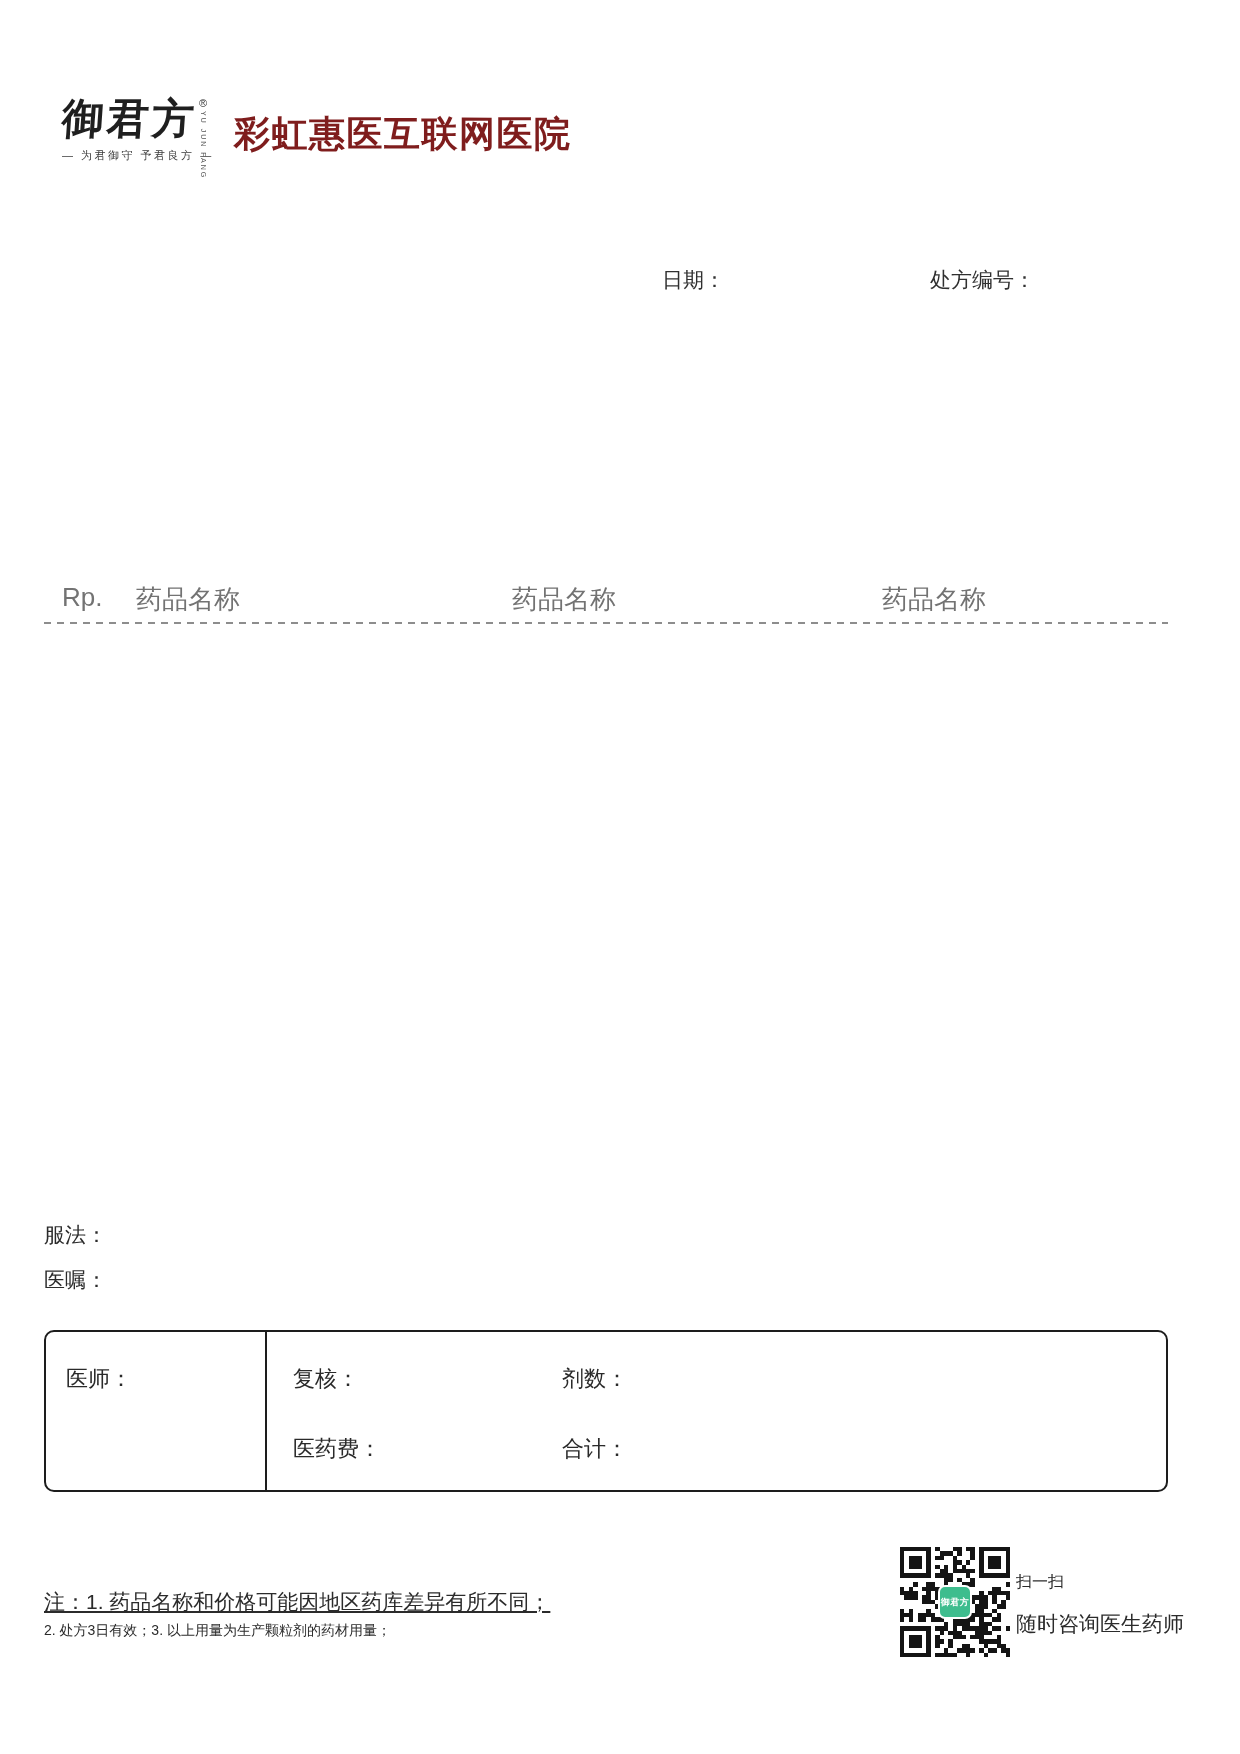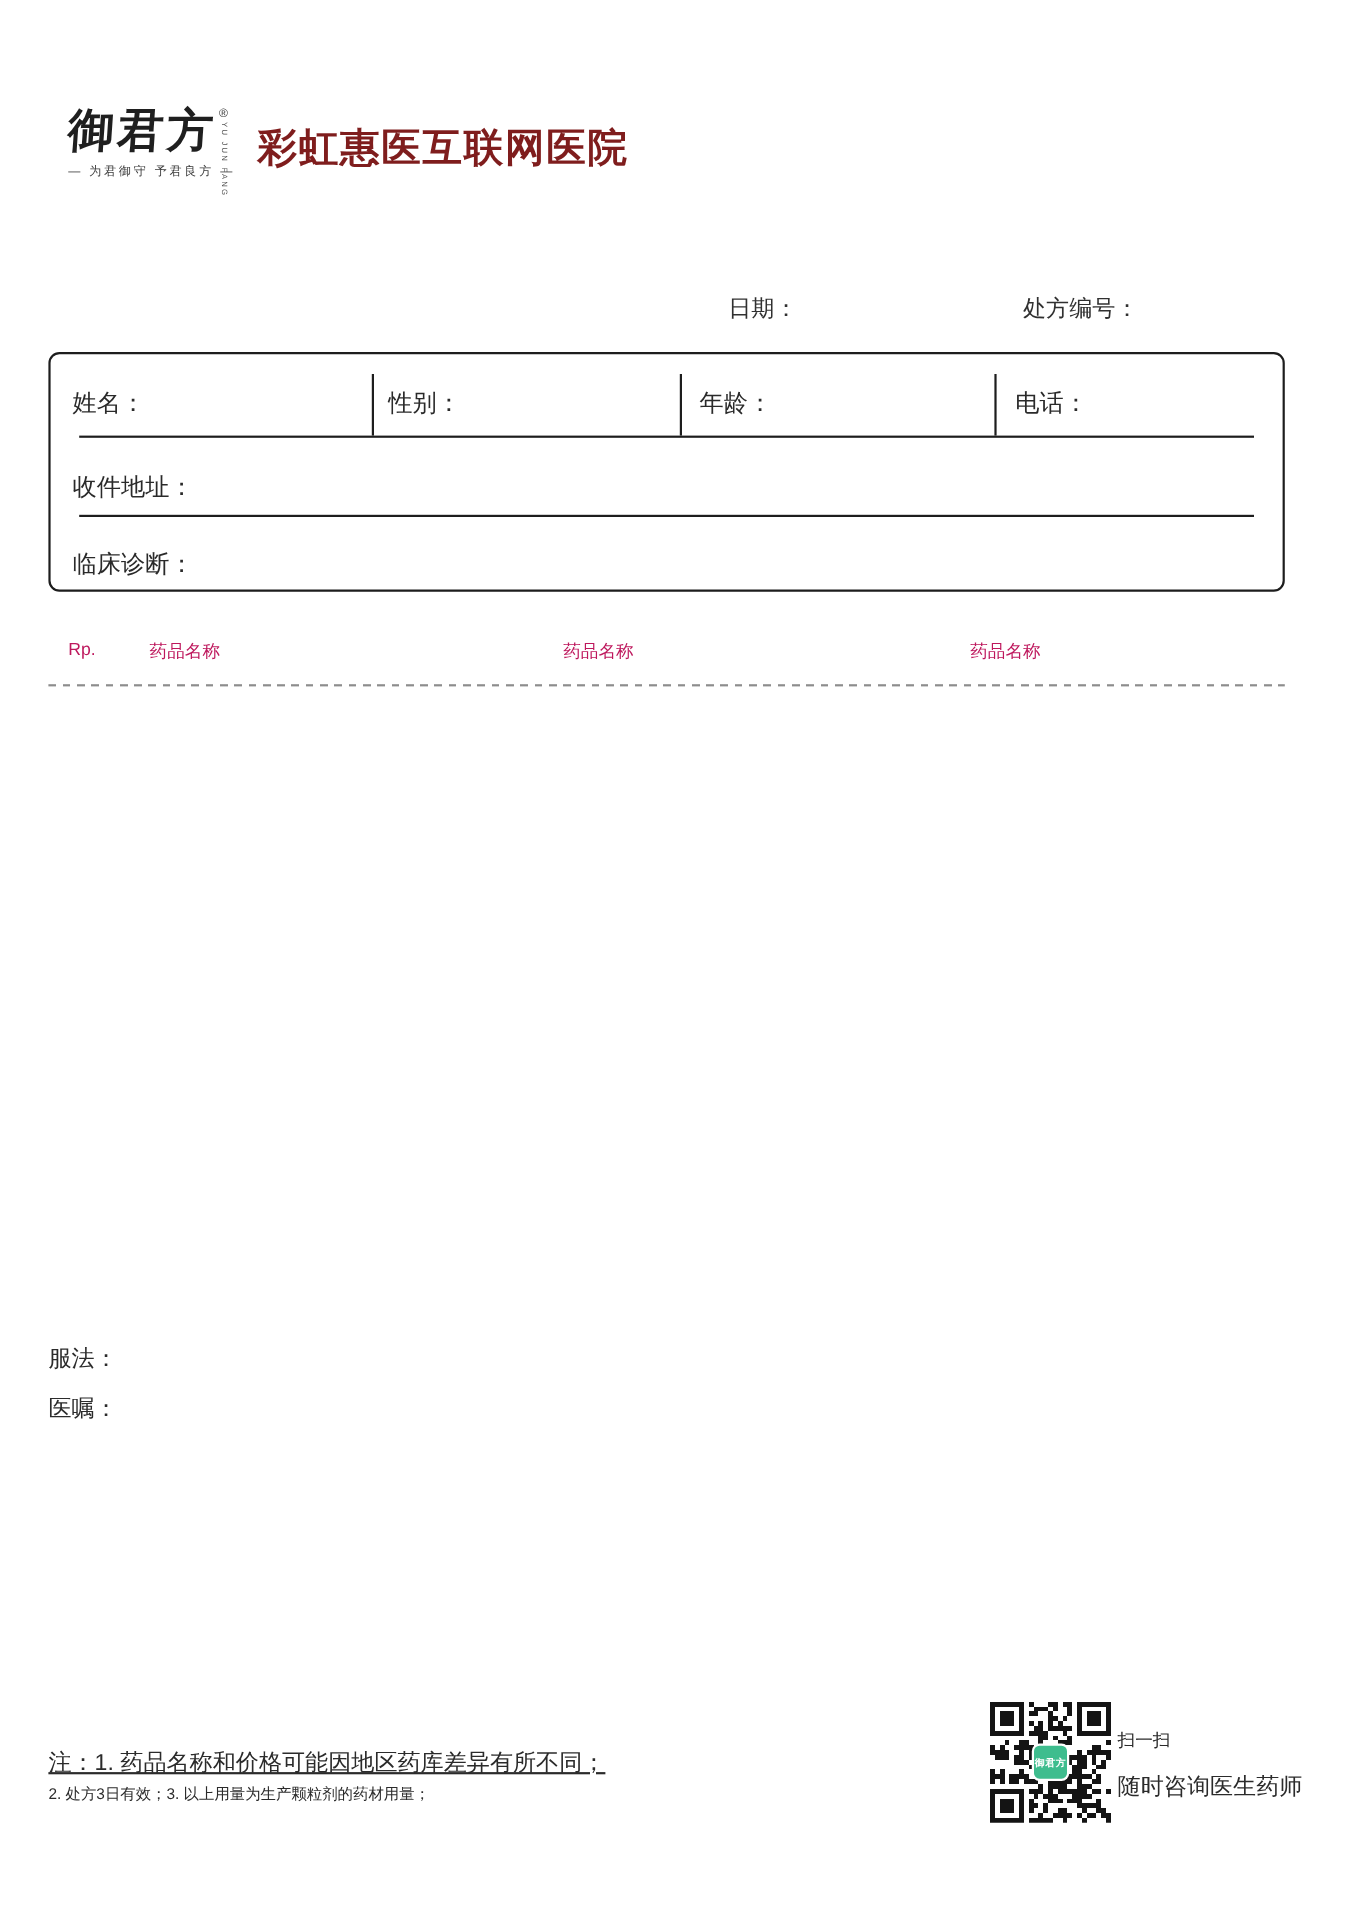--- a/index.html
+++ b/index.html
@@ -45,21 +45,21 @@
   .pb-address{left:20px;top:106px;}
   .pb-diagnosis{left:20px;top:176px;}
   .pb-vdiv{position:absolute;top:18px;height:56px;width:2px;background:#1d1d1d;}
   .pb-vdiv.v1{left:292px;}
   .pb-vdiv.v2{left:572px;}
   .pb-vdiv.v3{left:858px;}
   .pb-hline{position:absolute;left:26px;right:26px;height:2px;background:#1d1d1d;}
   .pb-hline.h1{top:74px;}
   .pb-hline.h2{top:146px;}
   
-  .rp-row{position:absolute;left:44px;top:582px;width:1124px;height:28px;font-size:16px;color:#be185d;text-align:center;}
+  .rp-row{position:absolute;left:44px;top:582px;width:1124px;height:28px;font-size:26px;color:#737373;text-align:center;}
   .rp-label{position:absolute;left:18px;top:0;}
   .drug-col-1{position:absolute;left:92px;top:0;white-space:nowrap;}
   .drug-col-2{position:absolute;left:468px;top:0;white-space:nowrap;}
   .drug-col-3{position:absolute;left:838px;top:0;white-space:nowrap;}
   .items-dashed{
     position:absolute;left:44px;top:622px;width:1124px;height:2px;
     background:repeating-linear-gradient(90deg,#8d8d8d 0 7px,transparent 7px 13px);
   }
   
   .usage-label{position:absolute;left:44px;top:1221px;font-size:21px;white-space:nowrap;}
@@ -104,45 +104,40 @@
     </span>
   </div>
   <div class="brand-tagline">— 为君御守 予君良方 —</div>
   <div class="hospital-title">彩虹惠医互联网医院</div>
 
   <div class="notice-row">
     <span class="date-label">日期：</span>
     <span class="rx-number-label">处方编号：</span>
   </div>
 
-  <div class="patient-box">
-    <span class="pb-label pb-name">姓名：</span>
-    <span class="pb-label pb-gender">性别：</span>
-    <span class="pb-label pb-age">年龄：</span>
-    <span class="pb-label pb-phone">电话：</span>
-    <div class="pb-vdiv v1"></div>
-    <div class="pb-vdiv v2"></div>
-    <div class="pb-vdiv v3"></div>
-    <div class="pb-hline h1"></div>
-    <span class="pb-label pb-address">收件地址：</span>
-    <div class="pb-hline h2"></div>
-    <span class="pb-label pb-diagnosis">临床诊断：</span>
-  </div>
 
   <div class="rp-row">
     <span class="rp-label">Rp.</span>
     <span class="drug-col-1">药品名称</span>
     <span class="drug-col-2">药品名称</span>
     <span class="drug-col-3">药品名称</span>
   </div>
   <div class="items-dashed"></div>
 
   <div class="usage-label">服法：</div>
   <div class="advice-label">医嘱：</div>
 
+  <div class="sign-box">
+    <span class="sb-label sb-doctor">医师：</span>
+    <div class="sb-vdiv"></div>
+    <span class="sb-label sb-review">复核：</span>
+    <span class="sb-label sb-dose">剂数：</span>
+    <span class="sb-label sb-fee">医药费：</span>
+    <span class="sb-label sb-total">合计：</span>
+  </div>
 
   <div class="note-1">注：1. 药品名称和价格可能因地区药库差异有所不同；</div>
   <div class="note-2">2. 处方3日有效；3. 以上用量为生产颗粒剂的药材用量；</div>
 
   <div class="qr">
       <svg viewBox="0 0 25 25" width="110" height="110" style="shape-rendering: crispedges;">
         <rect x="0" y="0" width="25" height="25" fill="#ffffff"></rect>
         <rect x="8" y="0" width="1" height="1" fill="#141414"></rect>
         <rect x="12" y="0" width="1" height="1" fill="#141414"></rect>
         <rect x="13" y="0" width="1" height="1" fill="#141414"></rect>

